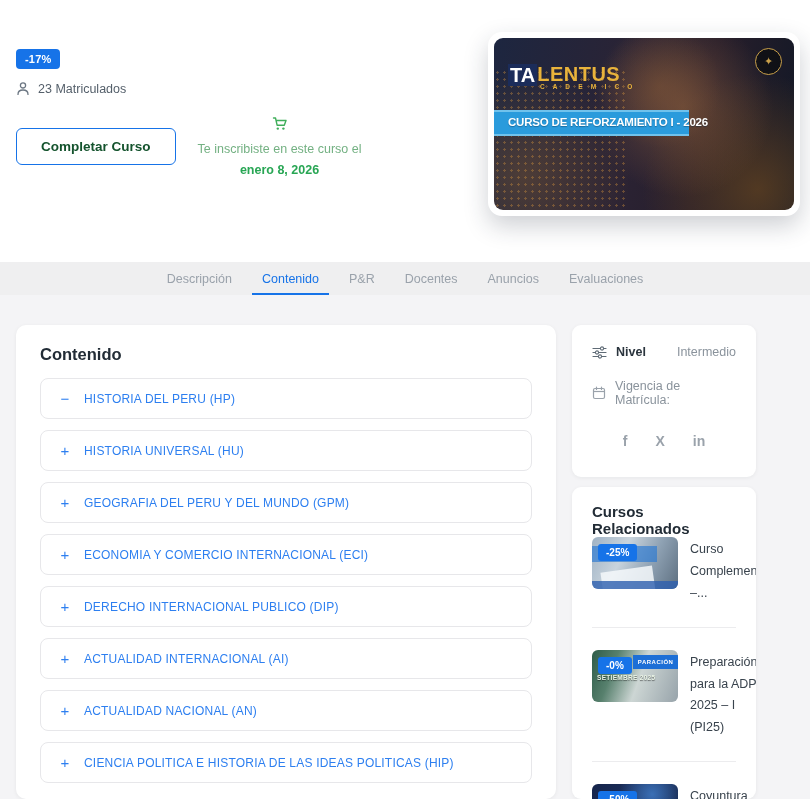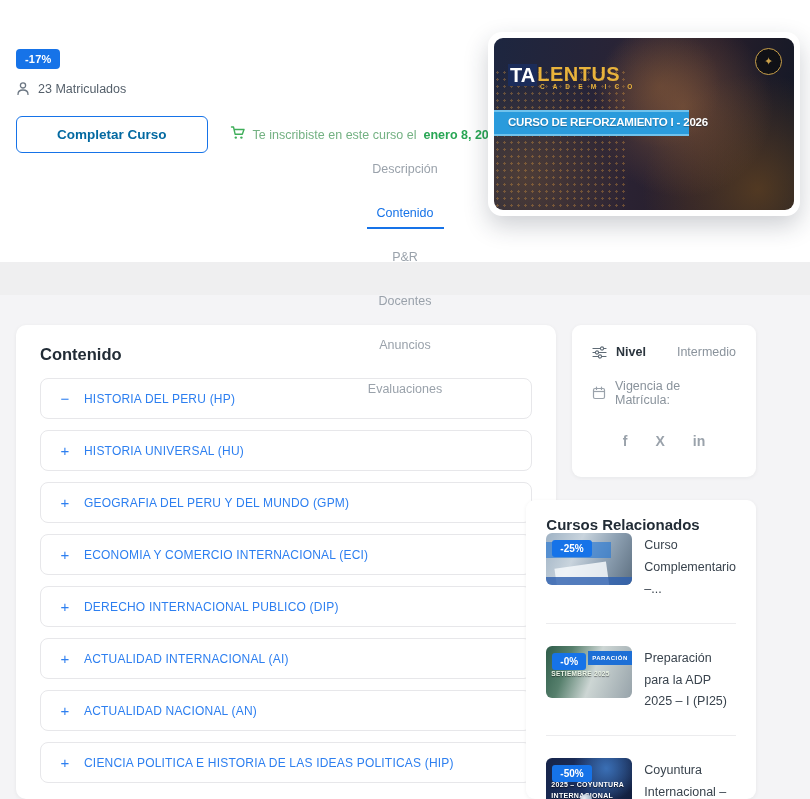--- a/index.html
+++ b/index.html
@@ -9,24 +9,24 @@
 
   
   .hero { position:relative; height:262px; padding:49px 0 0 16px; background:#fff;border-radius:25px; }
   .badge { display:inline-block; background:#1673e8; color:#fff; font-size:11px; font-weight:700;
            padding:4px 9px; border-radius:4px; letter-spacing:.2px; margin-bottom:12px; }
   .course-title { font-size:27px; font-weight:600; color:#1c262e; letter-spacing:-.3px; margin-bottom:16px; }
   .enrolled-row { display:flex; align-items:center; gap:8px; margin-bottom:20px; }
   .enrolled-row svg { display:block; }
   .enrolled-count { font-size:12.5px; color:#545f6a; }
   .actions-row { display:flex; align-items:center; gap:22px; }
-  .complete-btn { background:#fff; border:1px solid #1673e8; color:#0369a1; font-weight:700;
-                  font-size:13.5px; padding:10px 40px; border-radius:6px; cursor:pointer;
+  .complete-btn { background:#fff; border:1px solid #1673e8; color:#14532d; font-weight:700;
+                  font-size:13.5px; padding:10px 24px; border-radius:6px; cursor:pointer;
                   font-family:"Liberation Sans", sans-serif; }
-  .enroll-note { display:flex; align-items:center; gap:7px; font-size:12.5px; color:#74b183; }
+  .enroll-note { display:flex; align-items:center; gap:7px; font-size:12.5px; color:#74b183;flex-direction:column; }
   .enroll-note .date { color:#28a654; font-weight:700; }
 
   
   .thumb-frame { position:absolute; top:32px; right:10px; width:312px; height:184px;
                  background:#fff; border-radius:14px; padding:6px;
                  box-shadow:0 10px 24px rgba(30,40,60,.22); }
   .thumb-inner { position:relative; width:100%; height:100%; border-radius:9px; overflow:hidden;
     background:
       radial-gradient(circle at 63% 40%, rgba(150,100,62,.55), rgba(0,0,0,0) 42%),
       radial-gradient(circle at 55% 28%, rgba(120,80,50,.5), rgba(0,0,0,0) 30%),
@@ -46,37 +46,37 @@
     display:flex; align-items:center; justify-content:center; font-size:11px; }
   .thumb-banner { position:absolute; top:72px; left:0; width:195px; background:#2a9bdc;
     border-top:2px solid rgba(150,215,245,.65); border-bottom:2px solid rgba(150,215,245,.65);
     color:#fff; font-weight:700; font-size:11.5px; letter-spacing:-.2px; padding:4px 10px 6px 14px;
     text-shadow:0 1px 1px rgba(0,40,70,.4); white-space:nowrap; }
   .thumb-tagline { position:absolute; bottom:0; left:0; width:100%; height:25px;
     background:linear-gradient(90deg,#2a3f8e 0%, #5a6fb5 55%, #8ea0d6 100%);
     color:#fff; font-style:italic; font-size:11.5px; display:flex; align-items:center; justify-content:center; }
 
   
-  .tabs { height:33px; background:#efeff0; display:flex; align-items:center; justify-content:center; gap:30px;flex-direction:column; }
+  .tabs { height:33px; background:#efeff0; display:flex; align-items:center; justify-content:center; gap:30px; }
   .tab { position:relative; font-size:12.5px; color:#9aa2ab; cursor:pointer; }
   .tab.active { color:#1673e8; }
   .tab.active::after { content:""; position:absolute; left:-10px; right:-10px; bottom:-9px; height:2px; background:#1673e8; }
 
   
   .body-area { display:flex; gap:16px; padding:30px 14px 0 16px; height:504px; background:#f4f4f6; overflow:hidden; }
   .content-card { width:540px; background:#fff; border-radius:10px; padding:20px 24px;
                   box-shadow:0 1px 4px rgba(20,30,40,.06); }
   .content-heading { font-size:16.5px; font-weight:600; color:#222c36; margin-bottom:14px; }
   .acc-item { display:flex; align-items:center; gap:13px; height:41px; margin-bottom:11px;
               border:1px solid #e7e7ea; border-radius:8px; padding:0 18px; background:#fff; cursor:pointer; }
   .acc-icon { color:#2d7ff0; font-size:15px; width:12px; text-align:center; line-height:1; }
   .acc-label { color:#2d7ff0; font-size:12px; font-weight:500; letter-spacing:.2px; }
 
   
-  .sidebar { width:184px; display:flex; flex-direction:column; gap:23px;align-items:flex-end; }
+  .sidebar { width:184px; display:flex; flex-direction:column; gap:10px; }
   .info-card { background:#fff; border-radius:9px; padding:20px 20px 16px;
                box-shadow:0 1px 4px rgba(20,30,40,.06); height:152px; }
   .info-row { display:flex; align-items:center; gap:9px; margin-bottom:20px; }
   .info-row svg { display:block; flex:none; }
   .info-label { font-size:12.5px; font-weight:700; color:#2a343d; }
   .info-label.muted { font-weight:400; color:#8a939c; }
   .info-value { margin-left:auto; font-size:12.5px; color:#8a939c; }
   .social-row { display:flex; justify-content:center; gap:28px; margin-top:26px; }
   .social-btn { color:#9aa2ab; font-weight:700; font-size:14px; cursor:pointer; }
 

